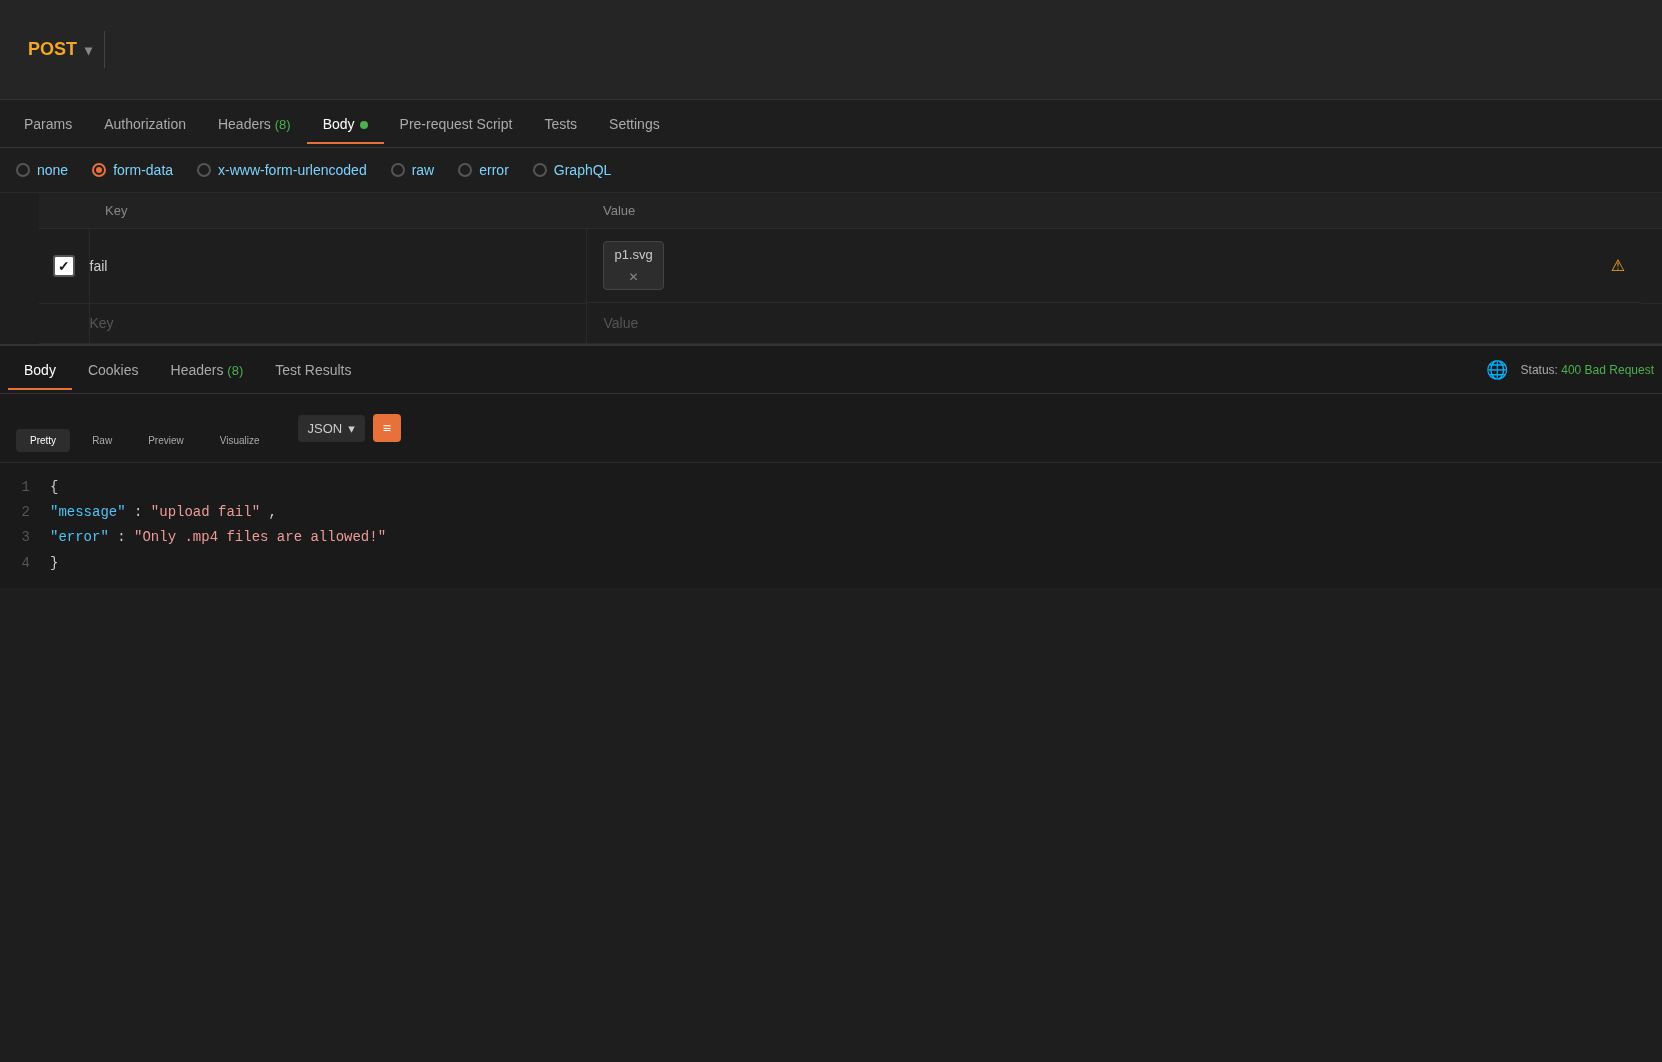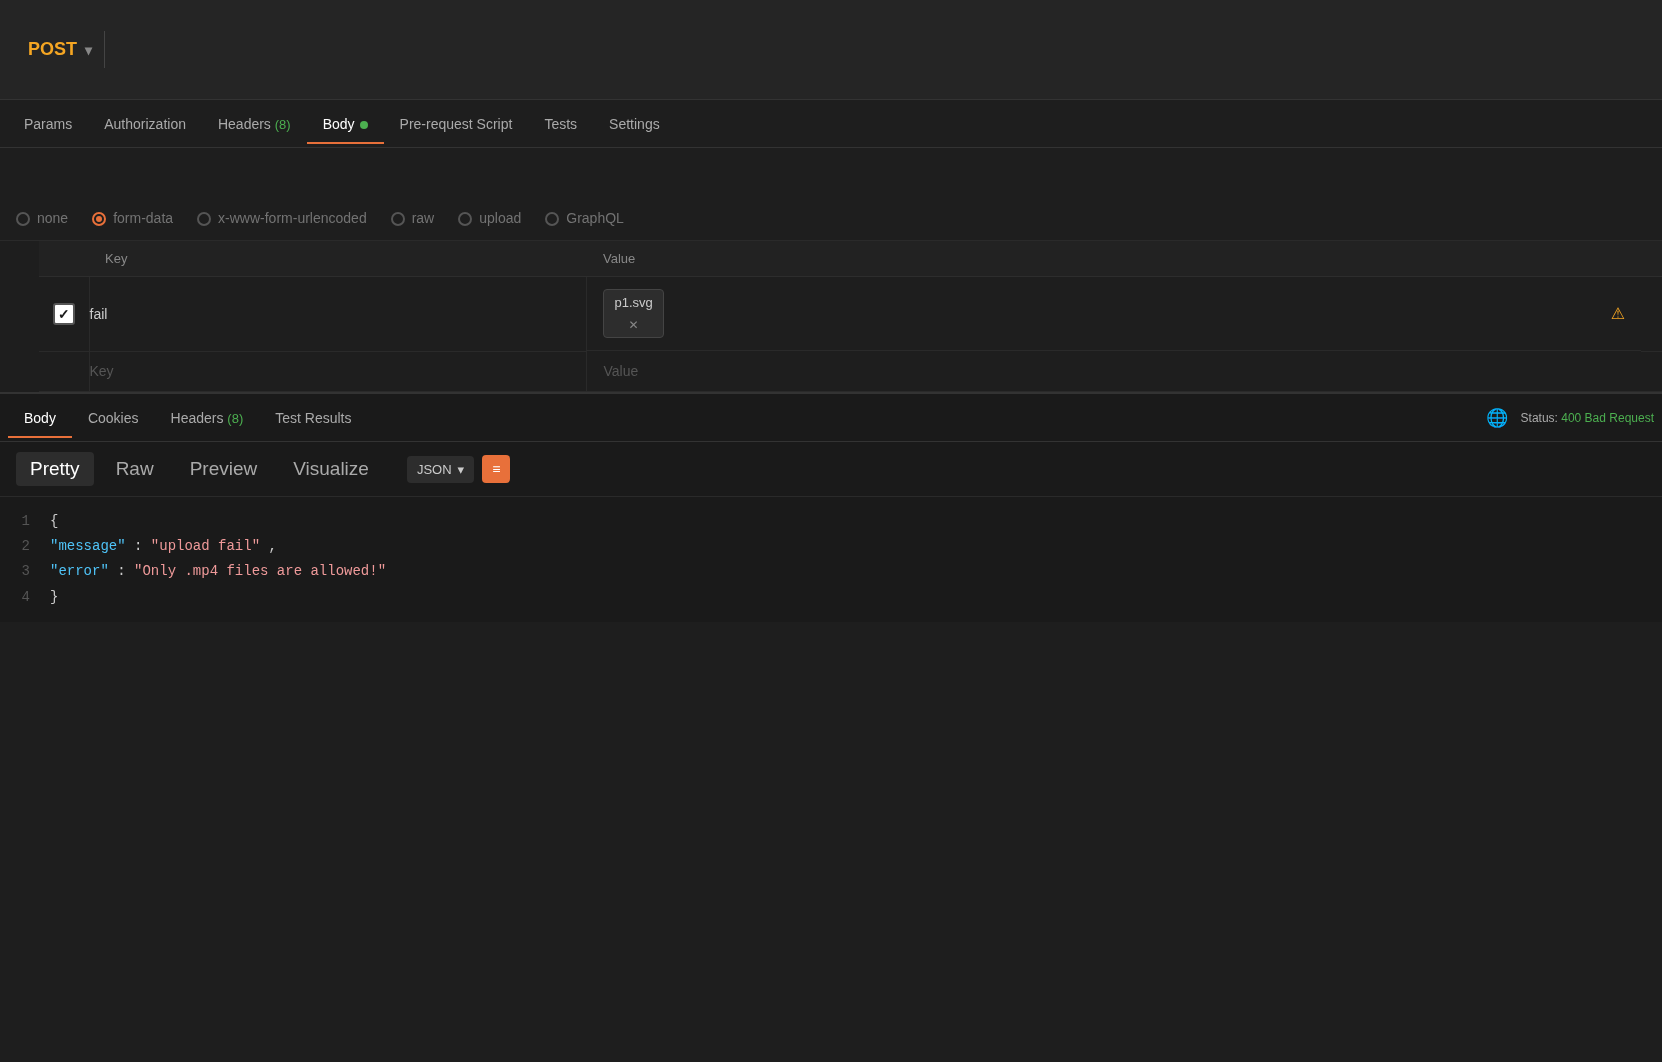--- a/index.html
+++ b/index.html
@@ -98,26 +98,25 @@
     .body-type-row {
       display: flex;
       align-items: center;
       padding: 14px 16px;
       gap: 24px;
       background: #1e1e1e;
       border-bottom: 1px solid #2a2a2a;
     }
     .radio-option {
       display: flex;
-      align-items: flex-end;
+      align-items: center;
       gap: 7px;
       cursor: pointer;
-      color: #737373;
-      font-size: 14px;
-      margin-top: 48px;
+      color: #7dd3fc;
+      font-size: 14px;
     }
     .radio-circle {
       width: 14px;
       height: 14px;
       border-radius: 50%;
       border: 2px solid #666;
       display: flex;
       align-items: center;
       justify-content: center;
       flex-shrink: 0;
@@ -269,21 +268,22 @@
       align-items: center;
       padding: 10px 16px;
       gap: 8px;
       border-bottom: 1px solid #2a2a2a;
     }
     .format-tab {
       padding: 6px 14px;
       color: #aaa;
       cursor: pointer;
       border-radius: 4px;
-      font-size: 19px;
+      font-size: 10px;
+      margin-top: 25px;
     }
     .format-tab.active {
       background: #2d2d2d;
       color: #fff;
     }
     .format-selector {
       display: flex;
       align-items: center;
       gap: 6px;
       background: #2d2d2d;
@@ -376,21 +376,21 @@
   <label class="radio-option">
     <div class="radio-circle gray"></div>
     <span>x-www-form-urlencoded</span>
   </label>
   <label class="radio-option">
     <div class="radio-circle gray"></div>
     <span>raw</span>
   </label>
   <label class="radio-option">
     <div class="radio-circle gray"></div>
-    <span>upload</span>
+    <span>error</span>
   </label>
   <label class="radio-option">
     <div class="radio-circle gray"></div>
     <span>GraphQL</span>
   </label>
 </div>
 
 <table class="form-table">
   <thead>
     <tr>

